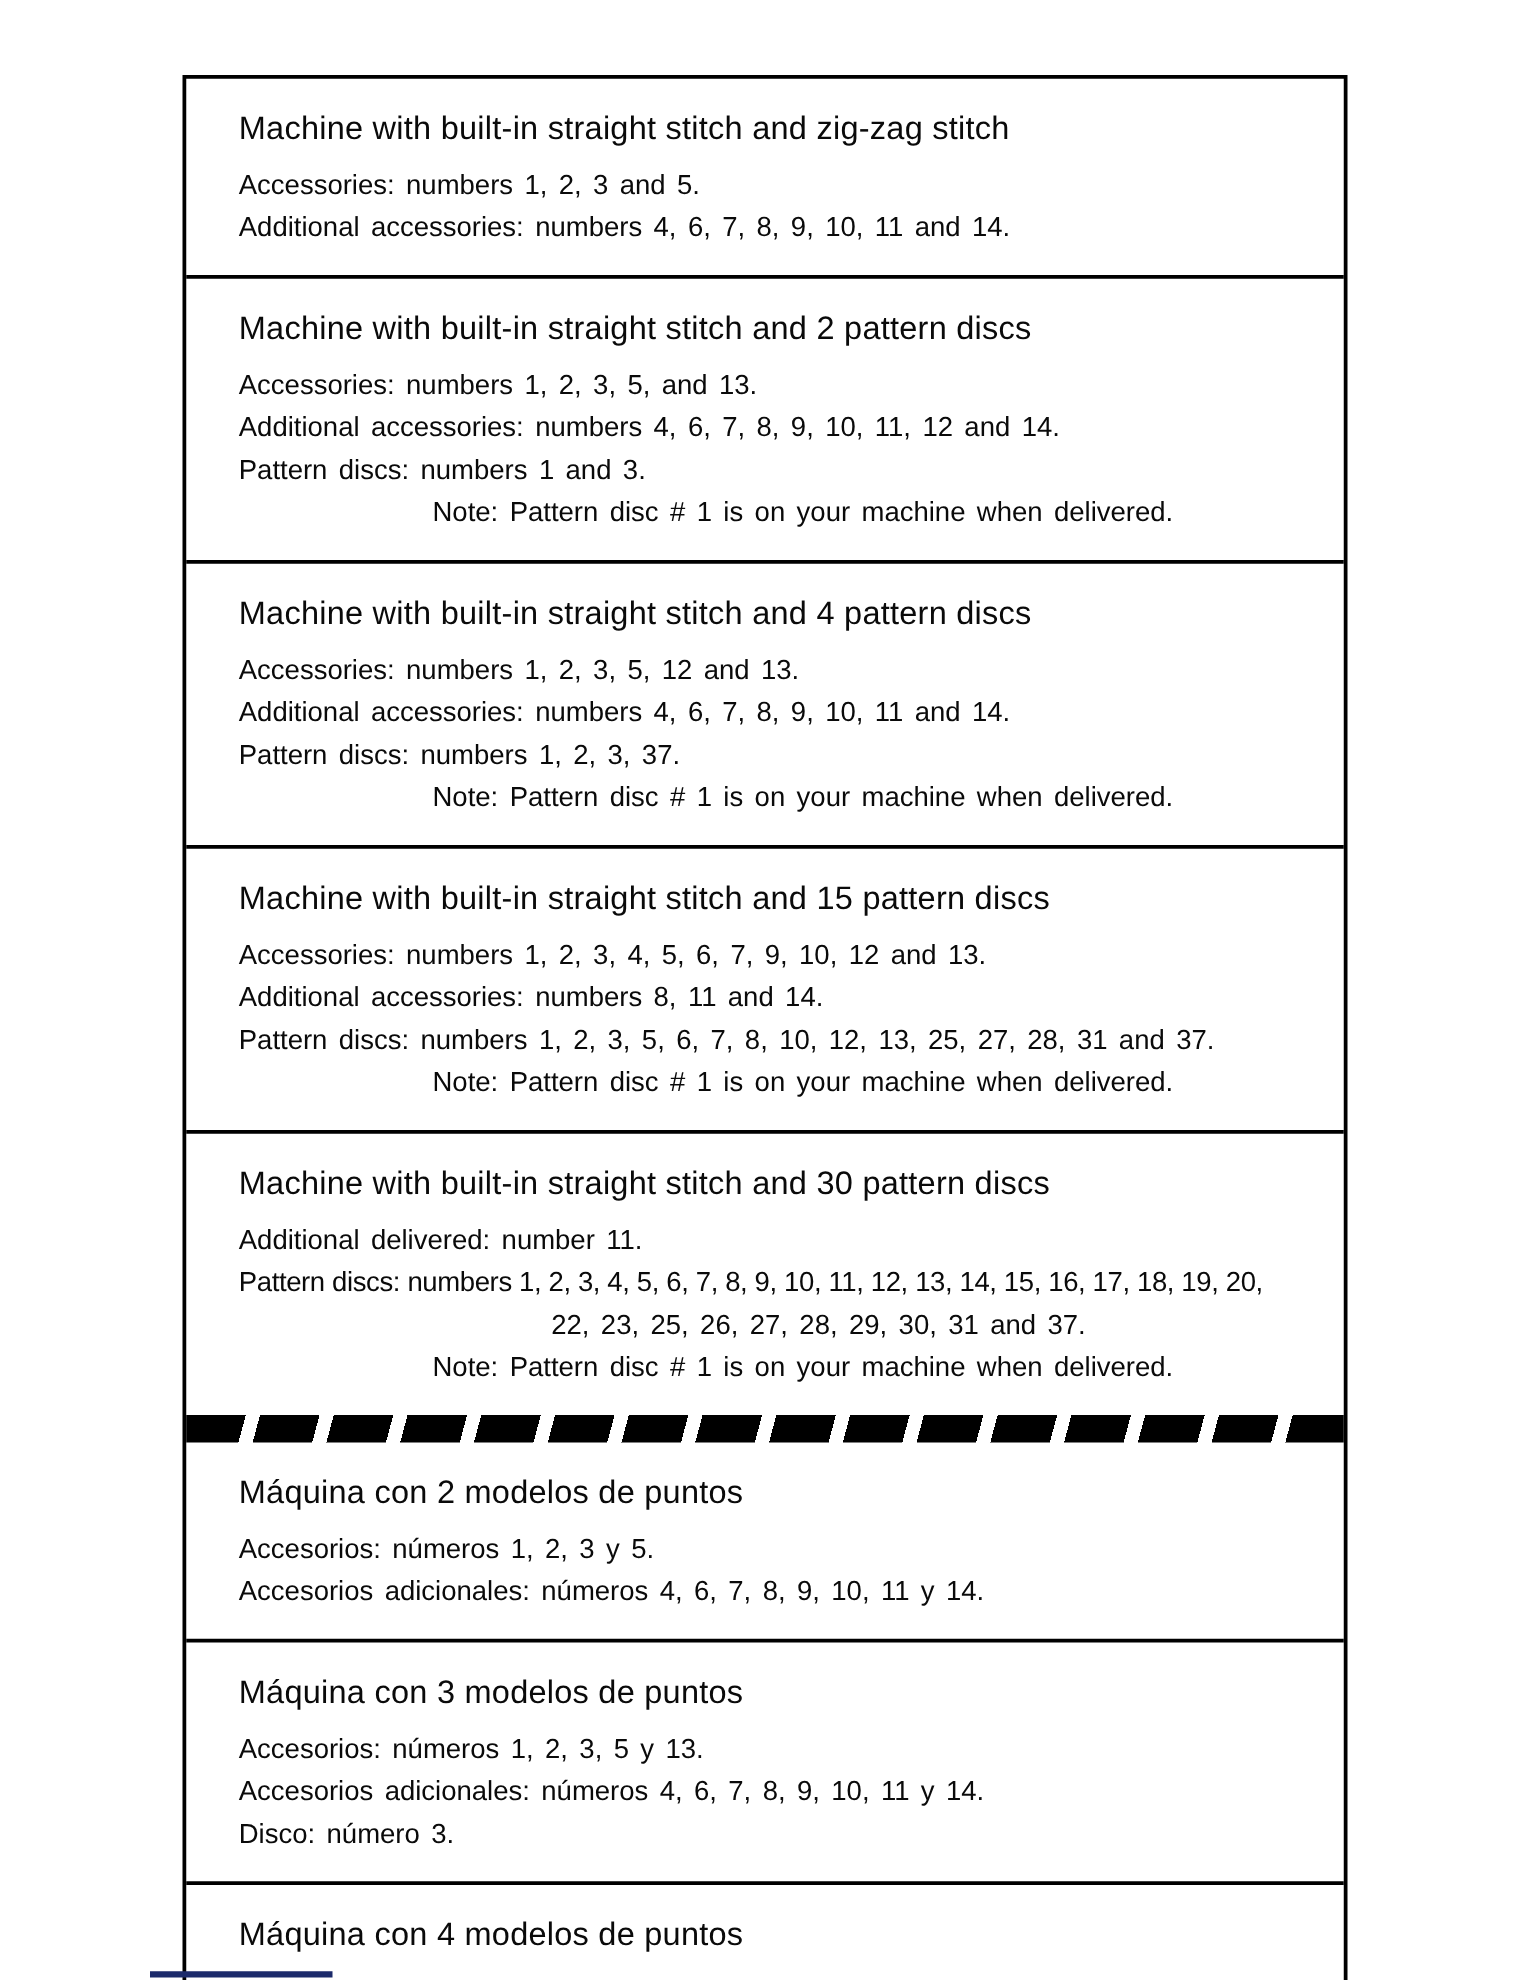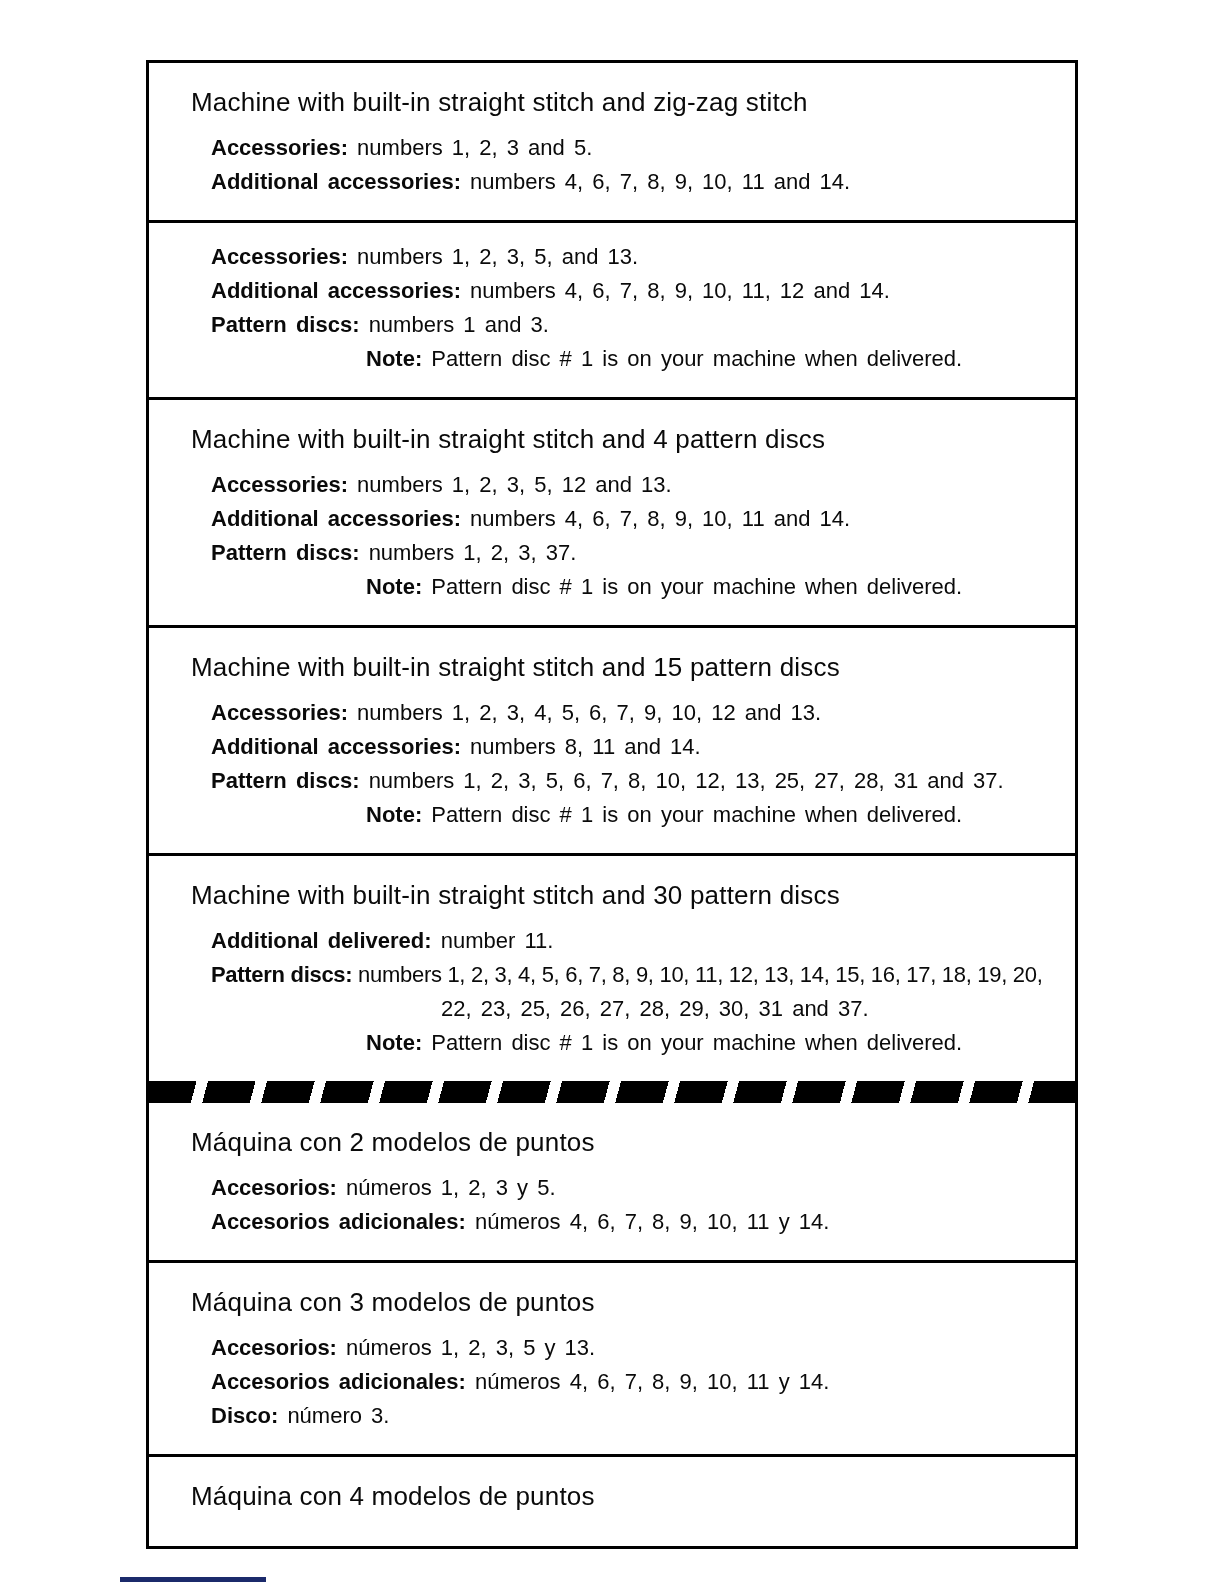--- a/index.html
+++ b/index.html
@@ -25,21 +25,21 @@
     font-weight: normal;
     margin: 8px 0 14px 0;
     letter-spacing: 0.2px;
   }
   .line {
     font-size: 22px;
     line-height: 32px;
     margin: 2px 0;
     word-spacing: 3px;
   }
-  .lbl { font-weight: bold; margin-left: 20px; }
+  .lbl { font-weight: normal; }
   .note { margin-left: 155px; }
   .cont { margin-left: 250px; }
   .tight {
     white-space: nowrap;
     letter-spacing: -0.3px;
     word-spacing: 0;
     font-size: 22px;
   }
   .divider {
     height: 22px;
@@ -59,20 +59,21 @@
 
 <div class="doc">
 
   <div class="sec">
     <h2>Machine with built-in straight stitch and zig-zag stitch</h2>
     <p class="line"><b class="lbl">Accessories:</b> <span>numbers 1, 2, 3 and 5.</span></p>
     <p class="line"><b class="lbl">Additional accessories:</b> <span>numbers 4, 6, 7, 8, 9, 10, 11 and 14.</span></p>
   </div>
 
   <div class="sec">
+    <h2>Machine with built-in straight stitch and 2 pattern discs</h2>
     <p class="line"><b class="lbl">Accessories:</b> <span>numbers 1, 2, 3, 5, and 13.</span></p>
     <p class="line"><b class="lbl">Additional accessories:</b> <span>numbers 4, 6, 7, 8, 9, 10, 11, 12 and 14.</span></p>
     <p class="line"><b class="lbl">Pattern discs:</b> <span>numbers 1 and 3.</span></p>
     <p class="line note"><b class="lbl">Note:</b> <span>Pattern disc # 1 is on your machine when delivered.</span></p>
   </div>
 
   <div class="sec">
     <h2>Machine with built-in straight stitch and 4 pattern discs</h2>
     <p class="line"><b class="lbl">Accessories:</b> <span>numbers 1, 2, 3, 5, 12 and 13.</span></p>
     <p class="line"><b class="lbl">Additional accessories:</b> <span>numbers 4, 6, 7, 8, 9, 10, 11 and 14.</span></p>

